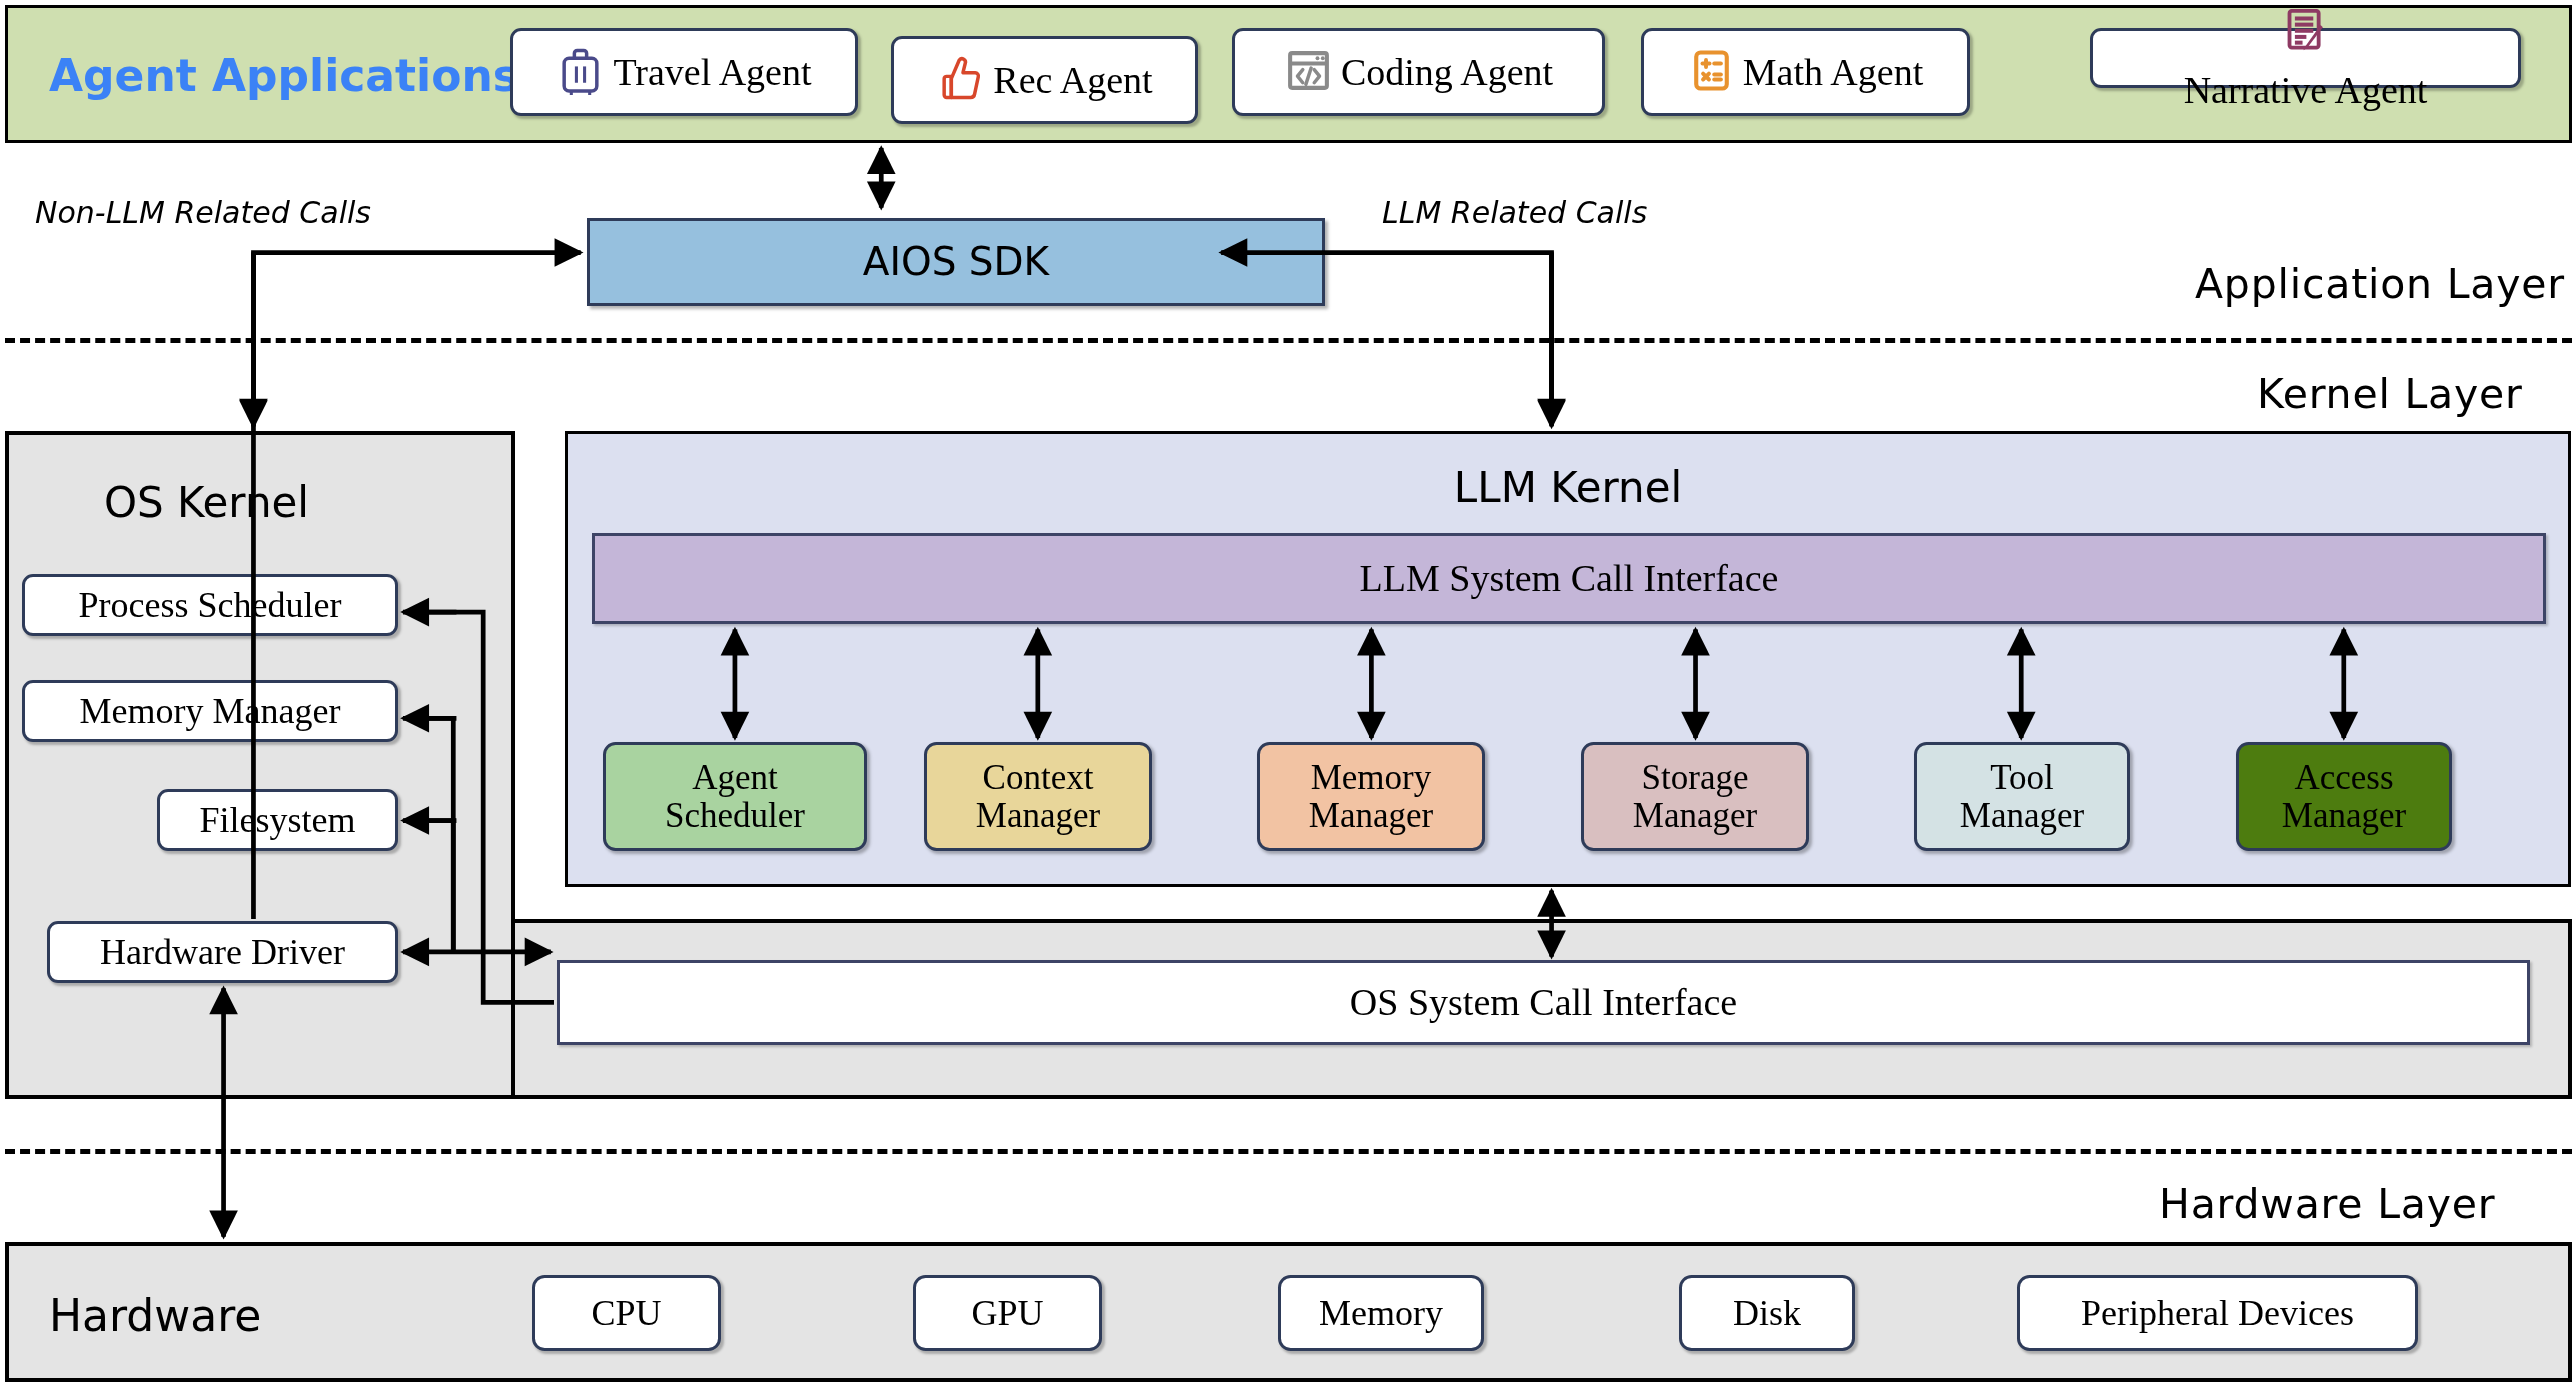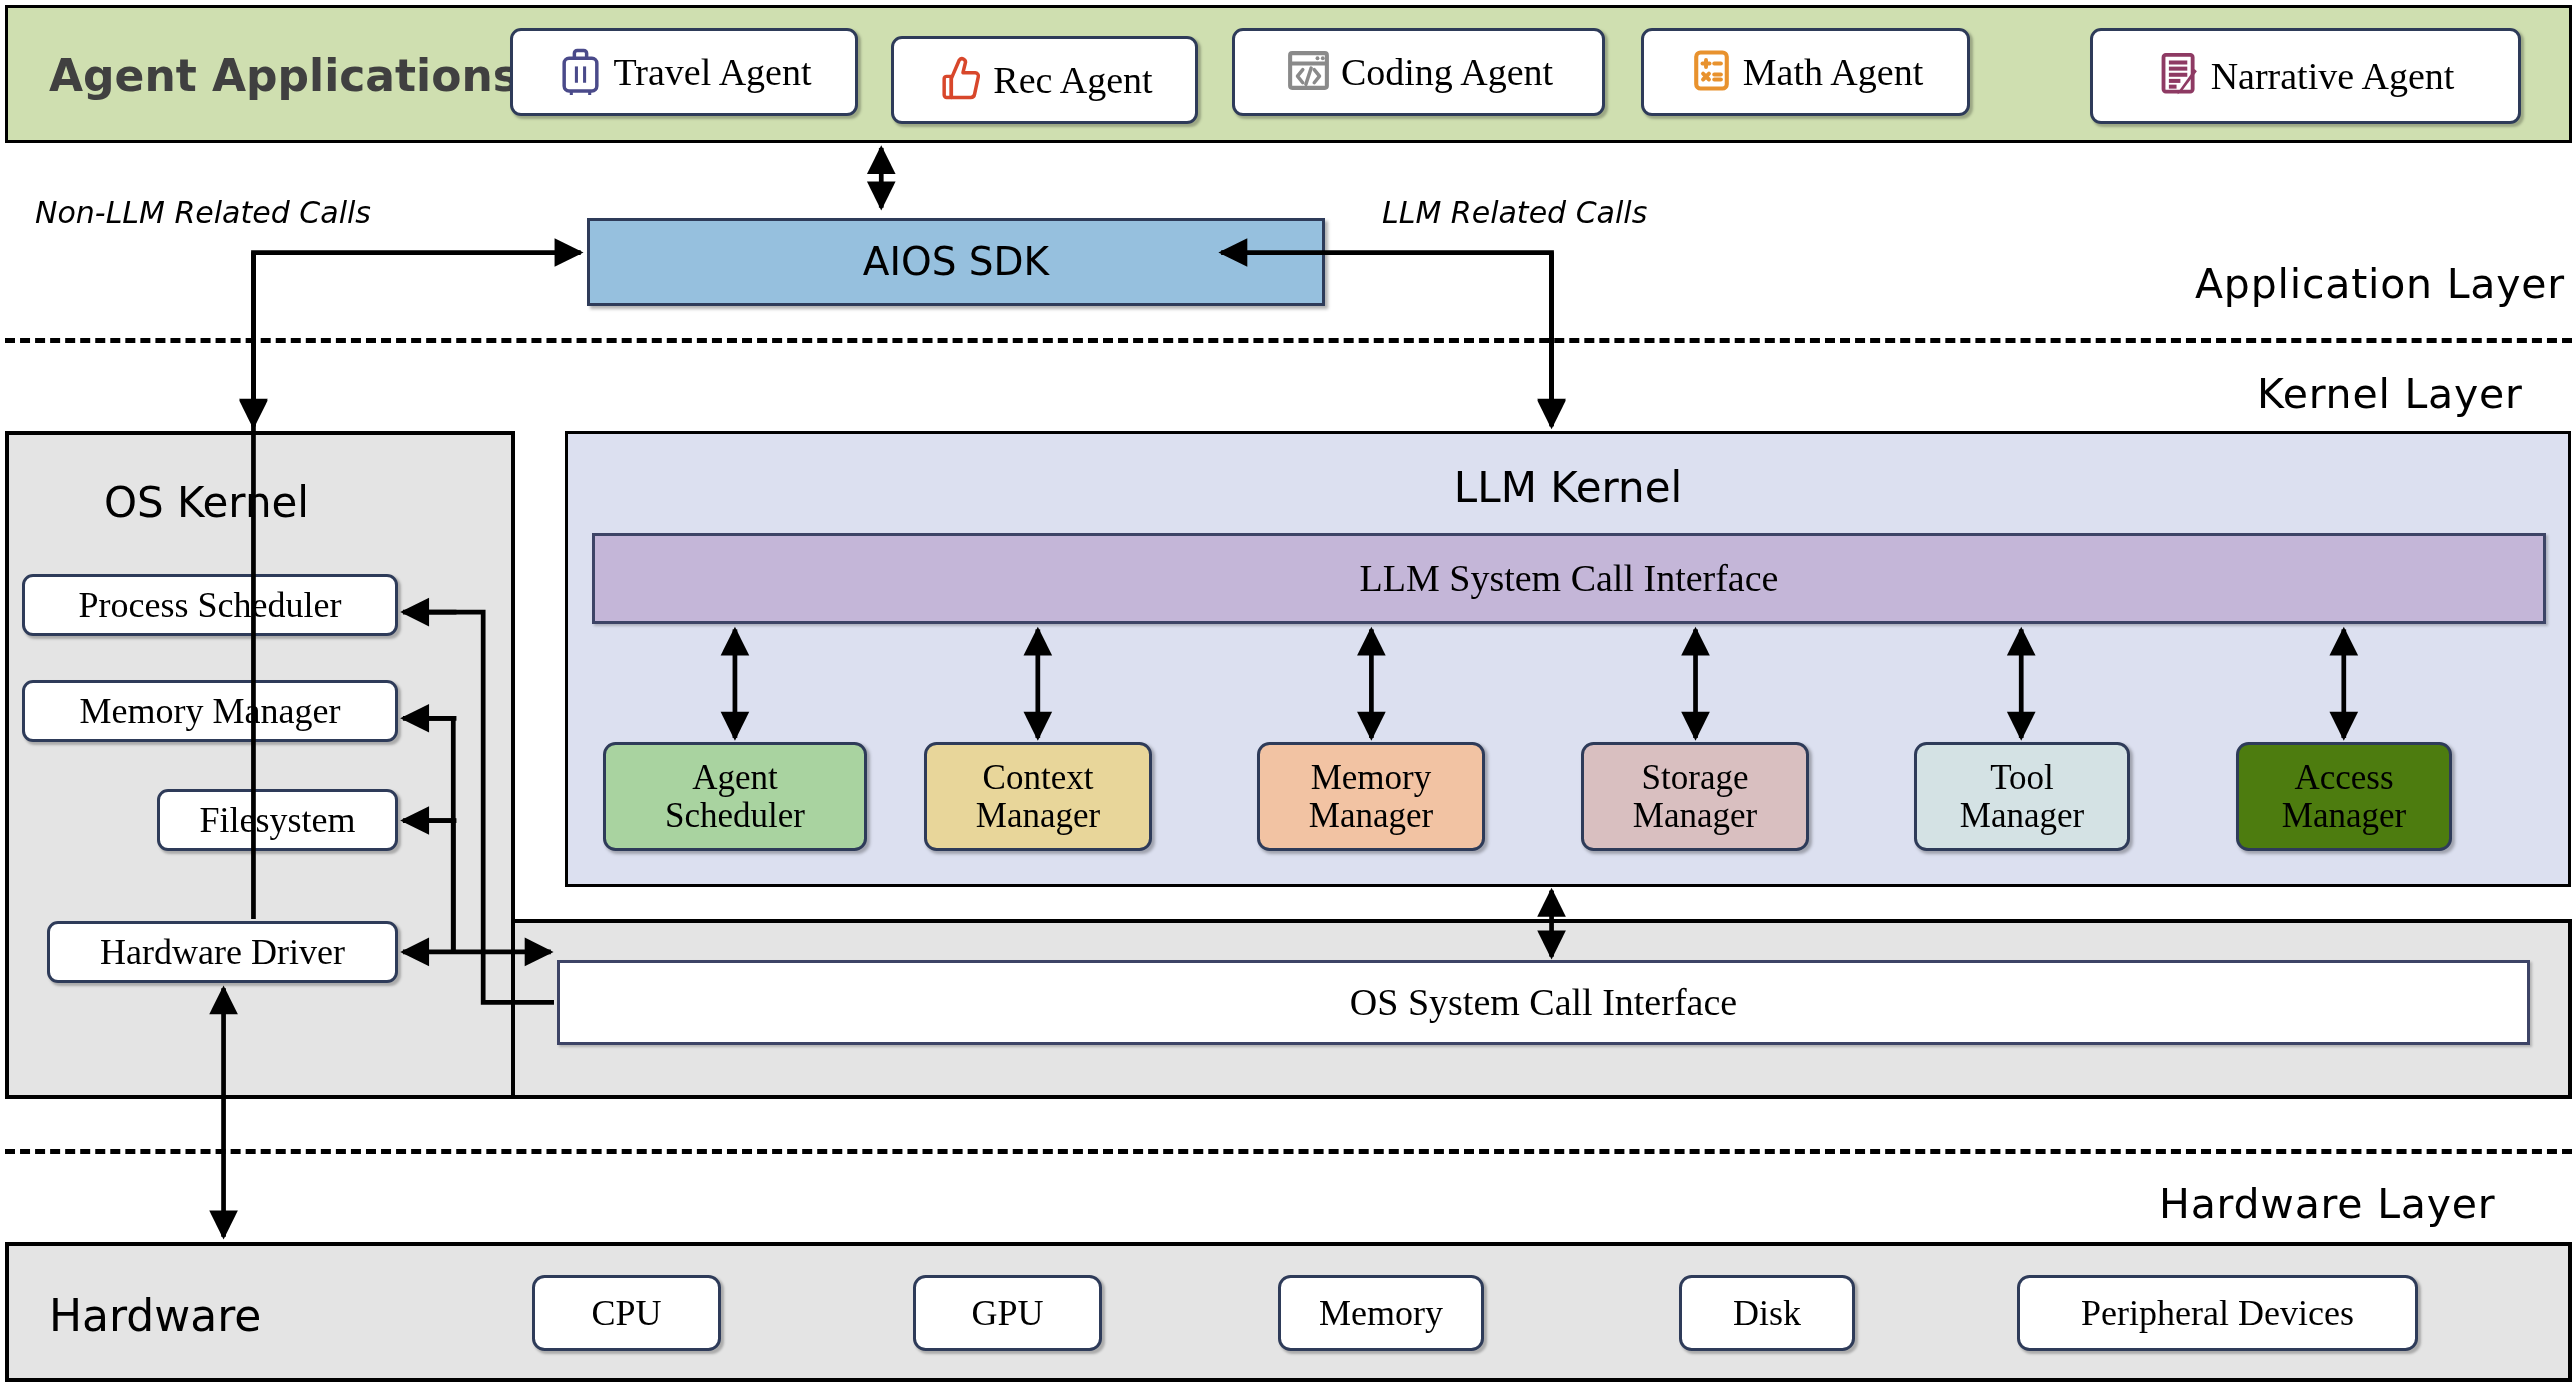--- a/index.html
+++ b/index.html
@@ -37,21 +37,21 @@
 
   
   .app-band {
     background: #cfdfb0;
     border: 3.9px solid #000;
   }
   .app-title {
     font-family: "DejaVu Sans", sans-serif;
     font-size: 44px;
     font-weight: 700;
-    color: #404040;
+    color: #3b82f6;
     white-space: nowrap;
   }
   .agent-chip {
     background: #ffffff;
     border: 3.9px solid #2e3b59;
     border-radius: 11px;
     display: flex;
     align-items: center;
     justify-content: center;
     gap: 8px;
@@ -236,21 +236,21 @@
         <line x1="13.4" y1="8.4" x2="16.8" y2="8.4" stroke="#e8922e" stroke-width="2" stroke-linecap="round"></line>
         <line x1="7.7" y1="13.6" x2="10.7" y2="16.6" stroke="#e8922e" stroke-width="2" stroke-linecap="round"></line>
         <line x1="10.7" y1="13.6" x2="7.7" y2="16.6" stroke="#e8922e" stroke-width="2" stroke-linecap="round"></line>
         <line x1="13.4" y1="14.0" x2="16.8" y2="14.0" stroke="#e8922e" stroke-width="2" stroke-linecap="round"></line>
         <line x1="13.4" y1="16.6" x2="16.8" y2="16.6" stroke="#e8922e" stroke-width="2" stroke-linecap="round"></line>
       </svg>
     </span>
     <span class="chip-label">Math Agent</span>
   </div>
 
-  <div class="abs agent-chip" style="left:2090px; top:28px; width:431px; height:96px;">
+  <div class="abs agent-chip" style="left:2090px; top:28px; width:431px; height:60px;flex-direction:column;">
     <span class="agent-icon">
       <svg width="46" height="52" viewBox="0 0 24 26">
         <rect x="3.4" y="3.0" width="15.2" height="19.2" rx="1.2" fill="none" stroke="#8e3a63" stroke-width="2"></rect>
         <line x1="6.2" y1="7.0" x2="15.8" y2="7.0" stroke="#8e3a63" stroke-width="2.1"></line>
         <line x1="6.2" y1="10.2" x2="15.8" y2="10.2" stroke="#8e3a63" stroke-width="2.1"></line>
         <line x1="6.2" y1="13.4" x2="15.8" y2="13.4" stroke="#8e3a63" stroke-width="2.1"></line>
         <line x1="6.2" y1="16.6" x2="12.2" y2="16.6" stroke="#8e3a63" stroke-width="2.1"></line>
         <line x1="6.2" y1="19.6" x2="10.2" y2="19.6" stroke="#8e3a63" stroke-width="2.1"></line>
         <path d="M19.6 10.4 L11.6 21.6 L10.6 23.6 L12.6 22.4 L20.8 11.6 Z" fill="#8e3a63"></path>
       </svg>

